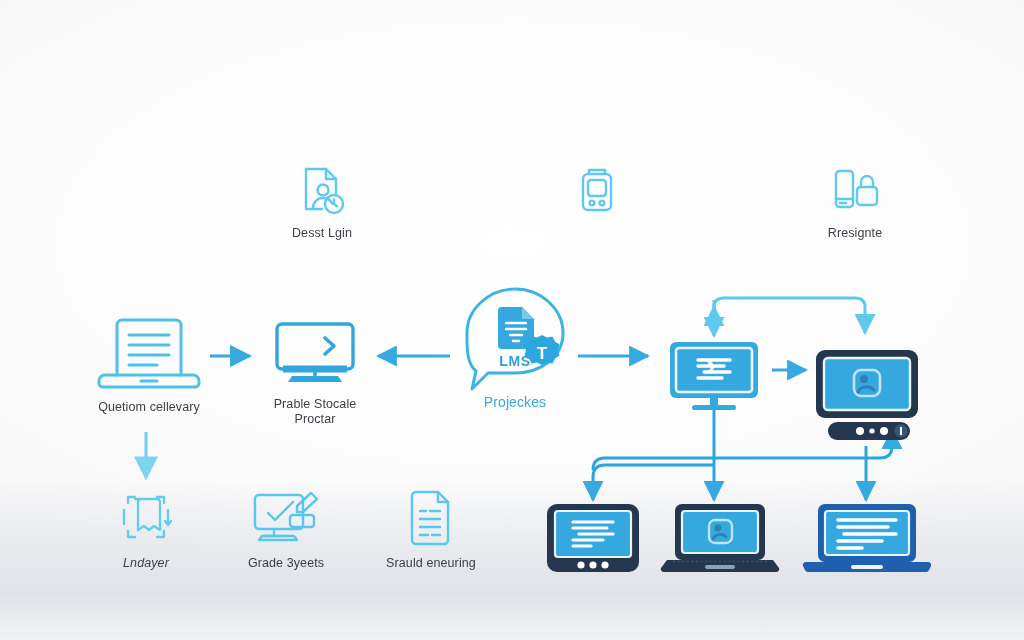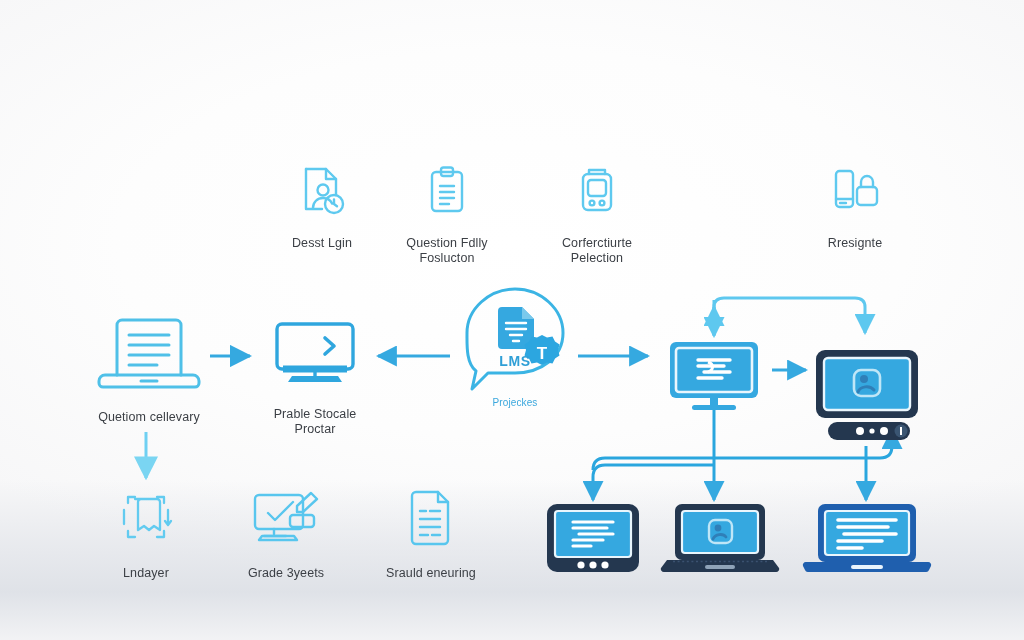--- a/index.html
+++ b/index.html
@@ -19,28 +19,28 @@
   #floor{
     position:absolute;left:0;right:0;top:480px;height:160px;
     background:linear-gradient(180deg, rgba(225,227,232,0) 0%, rgba(222,225,231,.55) 38%, rgba(215,219,226,.75) 70%, rgba(232,234,238,.35) 100%);
     pointer-events:none;
   }
   #svgLayer{position:absolute;left:0;top:0;width:1024px;height:640px;}
 
   .node{position:absolute;text-align:center;}
   .node .art{display:flex;align-items:center;justify-content:center;}
   .cap{
-    margin-top:17px;
+    margin-top:7px;
     font-size:12.5px;
     line-height:15px;
     color:#3b3f45;
     letter-spacing:.1px;
     white-space:pre-line;
   }
-  .cap.lms{color:#3aa7dd;font-size:10px;}
+  .cap.lms{color:#3aa7dd;font-size:14px;}
 
   .lmsword{
     position:absolute;left:0;right:0;top:70px;
     text-align:center;font-size:14px;font-weight:700;
     color:#2f9fd6;letter-spacing:.6px;
   }
 </style>
 </head>
 <body>
 
@@ -111,44 +111,31 @@
         <path d="M32 6 v10 h10"></path>
         <circle cx="29" cy="27" r="5.5"></circle>
         <path d="M19 45 c0-6 4.5-10 10-10 c4 0 7.5 2.2 9.2 5.6"></path>
         <circle cx="40" cy="41" r="9"></circle>
         <path d="M40 36.5 v4.5 l3 2.2"></path>
       </svg>
     </div>
     <div class="cap">Desst Lgin</div>
   </div>
 
-  <div class="node" style="left:388px;top:163px;width:118px;">
-    <div class="art">
-      <svg width="56" height="56" viewBox="0 0 56 56" fill="none" stroke="#5ec9ef" stroke-width="2.4" stroke-linecap="round" stroke-linejoin="round">
-        <rect x="13" y="9" width="30" height="39" rx="4"></rect>
-        <rect x="22" y="4.5" width="12" height="8.5" rx="2.5"></rect>
-        <path d="M21 23 h14 M21 29 h14 M21 35 h14 M21 41 h9"></path>
-      </svg>
-    </div>
-    <div class="cap">Question Fdlly
-Foslucton</div>
-  </div>
 
   <div class="node" style="left:538px;top:163px;width:118px;">
     <div class="art">
       <svg width="56" height="56" viewBox="0 0 56 56" fill="none" stroke="#5ec9ef" stroke-width="2.4" stroke-linecap="round" stroke-linejoin="round">
         <path d="M19 11 h18 a5 5 0 0 1 5 5 v26 a5 5 0 0 1 -5 5 h-18 a5 5 0 0 1 -5 -5 v-26 a5 5 0 0 1 5 -5 z"></path>
         <path d="M20 11 v-4 h16 v4"></path>
         <rect x="19" y="17" width="18" height="16" rx="3"></rect>
         <circle cx="23" cy="40" r="2.4"></circle>
         <circle cx="33" cy="40" r="2.4"></circle>
       </svg>
     </div>
-    <div class="cap">Corferctiurte
-Pelection</div>
   </div>
 
 
   <div class="node" style="left:88px;top:313px;width:122px;">
     <div class="art">
       <svg width="116" height="80" viewBox="0 0 116 80" fill="none" stroke="#4fc0e8" stroke-width="3" stroke-linecap="round" stroke-linejoin="round">
         <path d="M26 62 V12 a5 5 0 0 1 5-5 h54 a5 5 0 0 1 5 5 v50"></path>
         <path d="M38 22 h40 M38 32 h40 M38 42 h40 M38 52 h28"></path>
         <path d="M14 62 h88 a6 6 0 0 1 6 6 v2 a4 4 0 0 1 -4 4 H12 a4 4 0 0 1 -4 -4 v-2 a6 6 0 0 1 6 -6 z"></path>
         <path d="M50 68 h16"></path>
@@ -225,21 +212,21 @@
         <rect x="20" y="74" width="82" height="18" rx="9" fill="#24374f"></rect>
         <circle cx="52" cy="83" r="4" fill="#ffffff"></circle>
         <circle cx="64" cy="83" r="2.6" fill="#ffffff"></circle>
         <circle cx="76" cy="83" r="4" fill="#ffffff"></circle>
         <circle cx="93" cy="83" r="6.5" fill="#3a5572"></circle>
         <path d="M93 79 v8" stroke="#ffffff" stroke-width="2"></path>
       </svg>
     </div>
   </div>
 
-  <div class="node" style="left:90px;top:487px;width:112px;">
+  <div class="node" style="left:90px;top:487px;width:112px;font-style:italic;">
     <div class="art">
       <svg width="64" height="62" viewBox="0 0 64 62" fill="none" stroke="#62cbf0" stroke-width="2.3" stroke-linecap="round" stroke-linejoin="round">
         <path d="M21 12 h22 a3 3 0 0 1 3 3 v28 l-6-4 -5 4 -5-4 -6 4 V15 a3 3 0 0 1 3 -3 z"></path>
         <path d="M14 16 v-6 h7"></path>
         <path d="M43 10 h7 v6"></path>
         <path d="M50 44 v6 h-7"></path>
         <path d="M21 50 h-7 v-6"></path>
         <path d="M10 23 v14"></path>
         <path d="M54 23 v14"></path>
         <path d="M51 34 l3 4 l3-4"></path>

